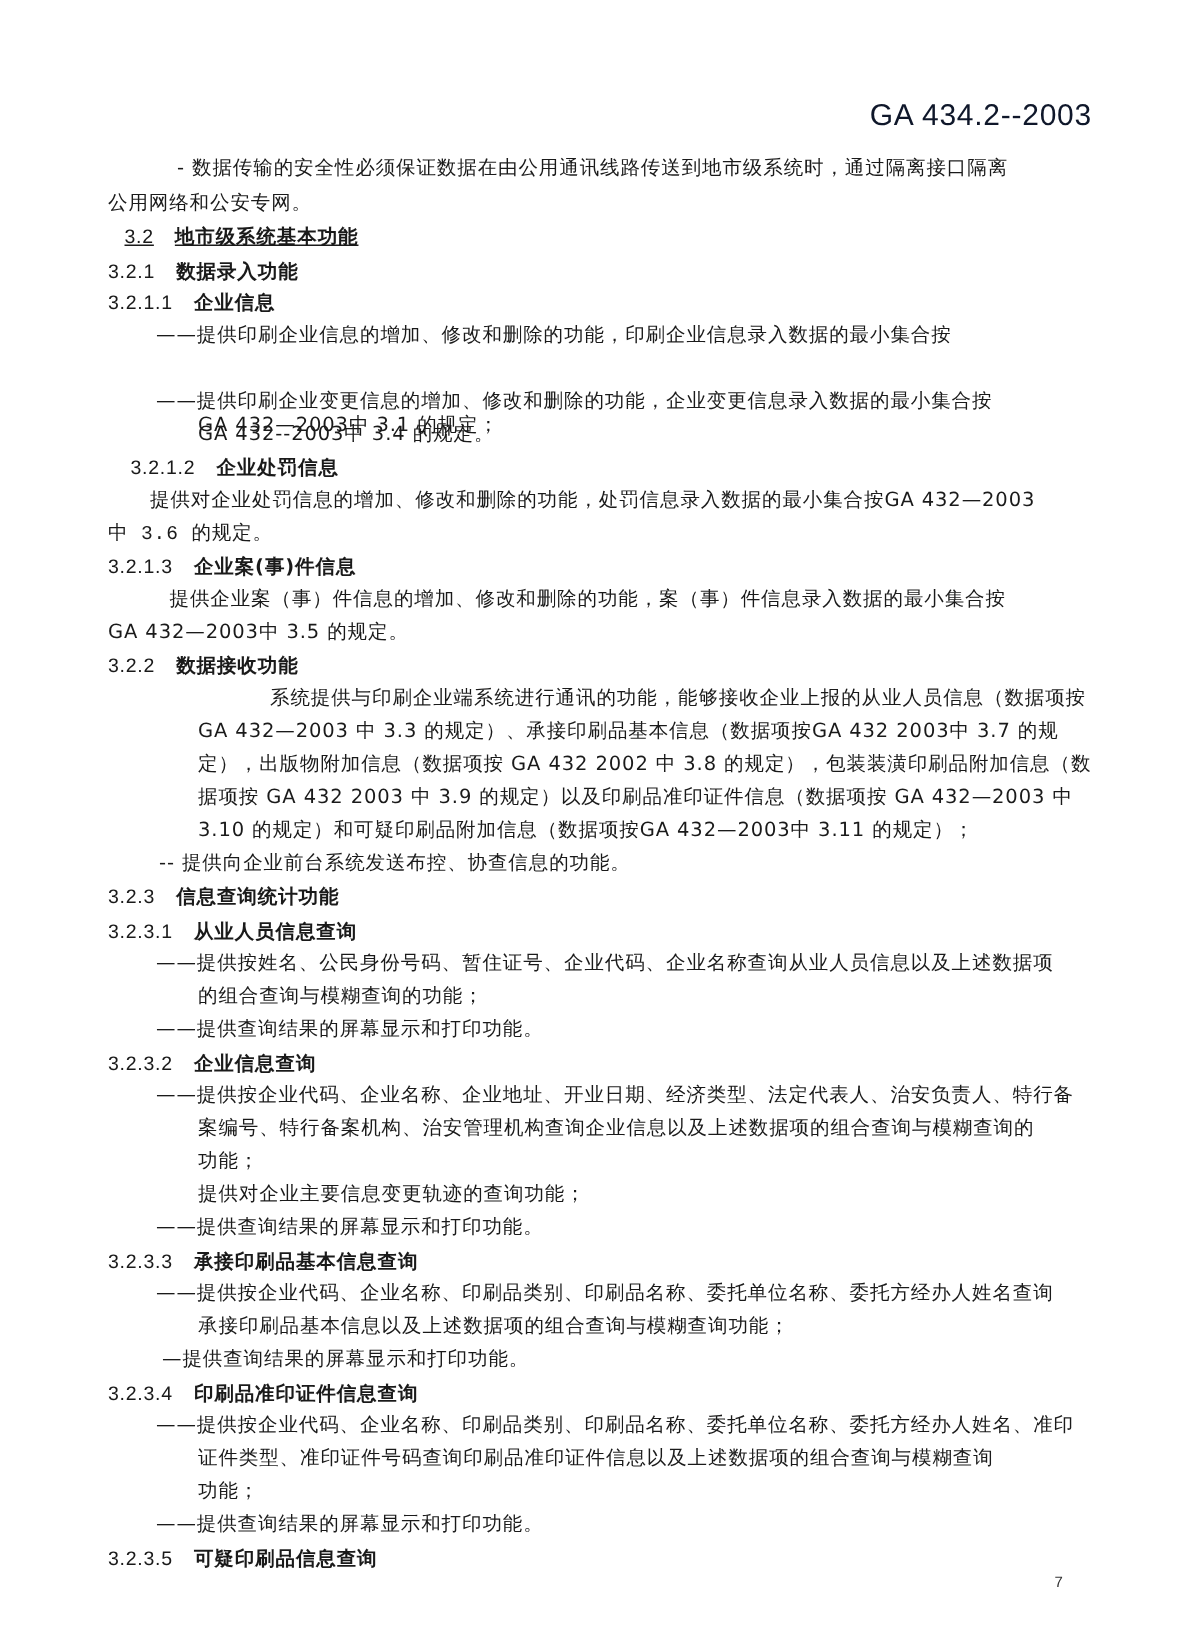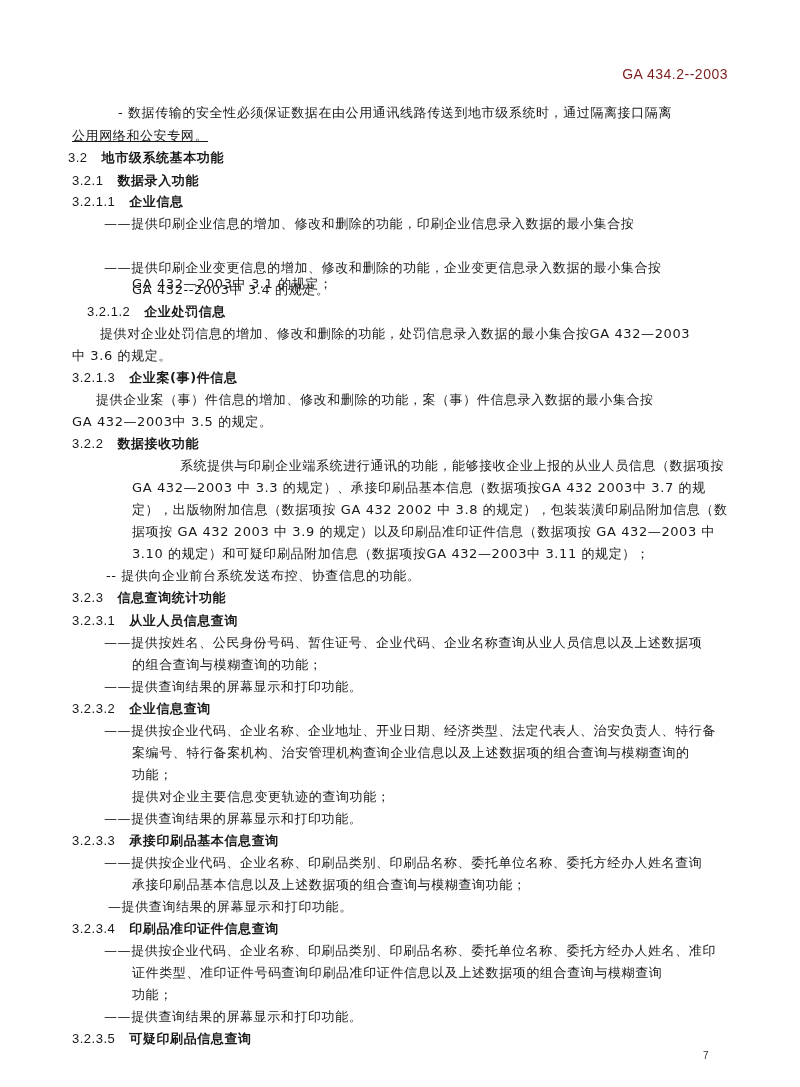--- a/index.html
+++ b/index.html
@@ -9,22 +9,22 @@
     }
     .page { position: absolute; left: 0; top: 0; width: 800px; height: 1087px; }
     .watermark {
       position: absolute; left: 138px; top: 118px;
       font-family: "Liberation Sans", sans-serif; font-weight: bold;
       font-size: 112px; line-height: 112px; letter-spacing: 2px;
       color: #e4e4e4; z-index: 0; white-space: nowrap;
     }
     .header-code {
       position: absolute; right: 72px; top: 66px;
-      font-family: "Liberation Sans", sans-serif; font-size: 14px;
-      color: #7f1d1d; letter-spacing: 0.5px; z-index: 2;
+      font-family: "Liberation Sans", sans-serif; font-size: 20px;
+      color: #0f172a; letter-spacing: 0.5px; z-index: 2;
     }
     .content { position: absolute; left: 0; top: 0; width: 800px; z-index: 1; }
     .line {
       position: absolute; white-space: nowrap; font-size: 13px; line-height: 18px;
       color: #1a1a1a; letter-spacing: 0.6px;
     }
     .heading { font-weight: bold; }
     .num { font-family: "Liberation Sans", sans-serif; font-weight: normal; margin-right: 14px; letter-spacing: 0.5px; }
     .heading .num { font-weight: normal; }
     .page-number {
@@ -32,33 +32,33 @@
       font-family: "Liberation Sans", sans-serif; color: #333;
     }
   </style>
 </head>
 <body>
 
 <div class="page">
   <div class="header-code">GA 434.2--2003</div>
   <div class="content" id="content">
       <div class="line" style="left: 118px; top: 104px;"><span>-    数据传输的安全性必须保证数据在由公用通讯线路传送到地市级系统时，通过隔离接口隔离</span></div>
-      <div class="line" style="left: 72px; top: 127px; text-decoration: underline;"><span>公用网络和公安专网。</span></div>
-      <div class="line heading" style="left: 68px; top: 149px;"><span class="num">3.2</span><span>地市级系统基本功能</span></div>
+      <div class="line" style="left: 72px; top: 127px;"><span>公用网络和公安专网。</span></div>
+      <div class="line heading" style="left: 83px; top: 149px; text-decoration: underline;"><span class="num">3.2</span><span>地市级系统基本功能</span></div>
       <div class="line heading" style="left: 72px; top: 172px;"><span class="num">3.2.1</span><span>数据录入功能</span></div>
       <div class="line heading" style="left: 72px; top: 193px;"><span class="num">3.2.1.1</span><span>企业信息</span></div>
       <div class="line" style="left: 104px; top: 215px;"><span>——提供印刷企业信息的增加、修改和删除的功能，印刷企业信息录入数据的最小集合按</span></div>
       <div class="line" style="left: 132px; top: 250px; margin-top: 25px;"><span>GA 432—2003中 3.1 的规定；</span></div>
       <div class="line" style="left: 104px; top: 259px;"><span>——提供印刷企业变更信息的增加、修改和删除的功能，企业变更信息录入数据的最小集合按</span></div>
       <div class="line" style="left: 132px; top: 281px;"><span>GA 432--2003中 3.4 的规定。</span></div>
       <div class="line heading" style="left: 72px; top: 303px; margin-left: 15px;"><span class="num">3.2.1.2</span><span>企业处罚信息</span></div>
       <div class="line" style="left: 100px; top: 325px;"><span>提供对企业处罚信息的增加、修改和删除的功能，处罚信息录入数据的最小集合按GA 432—2003</span></div>
-      <div class="line" style="left: 72px; top: 347px;"><span>中 3.6 的规定。</span></div>
+      <div class="line" style="left: 72px; top: 347px; font-family: Liberation Mono, monospace;"><span>中 3.6 的规定。</span></div>
       <div class="line heading" style="left: 72px; top: 369px;"><span class="num">3.2.1.3</span><span>企业案(事)件信息</span></div>
-      <div class="line" style="left: 96px; top: 391px;"><span>提供企业案（事）件信息的增加、修改和删除的功能，案（事）件信息录入数据的最小集合按</span></div>
+      <div class="line" style="left: 113px; top: 391px;"><span>提供企业案（事）件信息的增加、修改和删除的功能，案（事）件信息录入数据的最小集合按</span></div>
       <div class="line" style="left: 72px; top: 413px;"><span>GA 432—2003中 3.5 的规定。</span></div>
       <div class="line heading" style="left: 72px; top: 435px;"><span class="num">3.2.2</span><span>数据接收功能</span></div>
       <div class="line" style="left: 132px; top: 457px; margin-left: 48px;"><span>系统提供与印刷企业端系统进行通讯的功能，能够接收企业上报的从业人员信息（数据项按</span></div>
       <div class="line" style="left: 132px; top: 479px;"><span>GA 432—2003 中 3.3 的规定）、承接印刷品基本信息（数据项按GA 432  2003中 3.7 的规</span></div>
       <div class="line" style="left: 132px; top: 501px;"><span>定），出版物附加信息（数据项按 GA 432  2002 中 3.8 的规定），包装装潢印刷品附加信息（数</span></div>
       <div class="line" style="left: 132px; top: 523px;"><span>据项按 GA 432  2003 中 3.9 的规定）以及印刷品准印证件信息（数据项按 GA 432—2003 中</span></div>
       <div class="line" style="left: 132px; top: 545px;"><span>3.10 的规定）和可疑印刷品附加信息（数据项按GA 432—2003中 3.11 的规定）；</span></div>
       <div class="line" style="left: 106px; top: 567px;"><span>--  提供向企业前台系统发送布控、协查信息的功能。</span></div>
       <div class="line heading" style="left: 72px; top: 589px;"><span class="num">3.2.3</span><span>信息查询统计功能</span></div>
       <div class="line heading" style="left: 72px; top: 612px;"><span class="num">3.2.3.1</span><span>从业人员信息查询</span></div>

